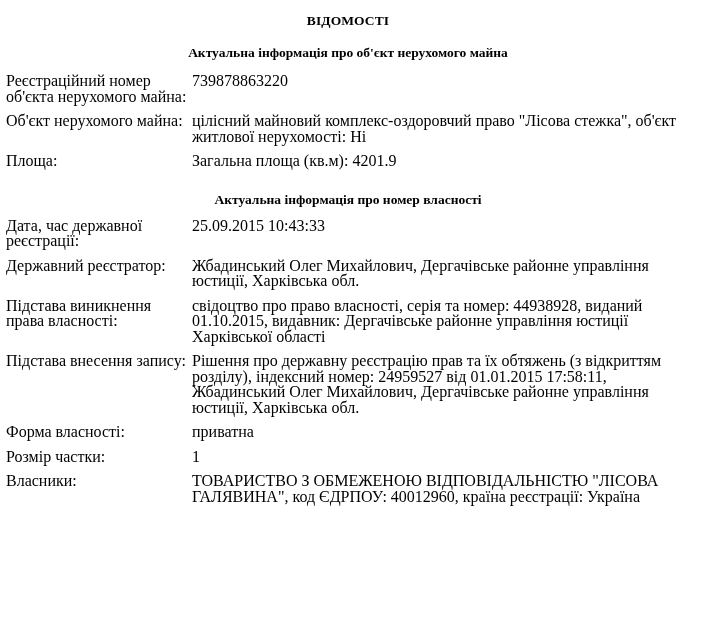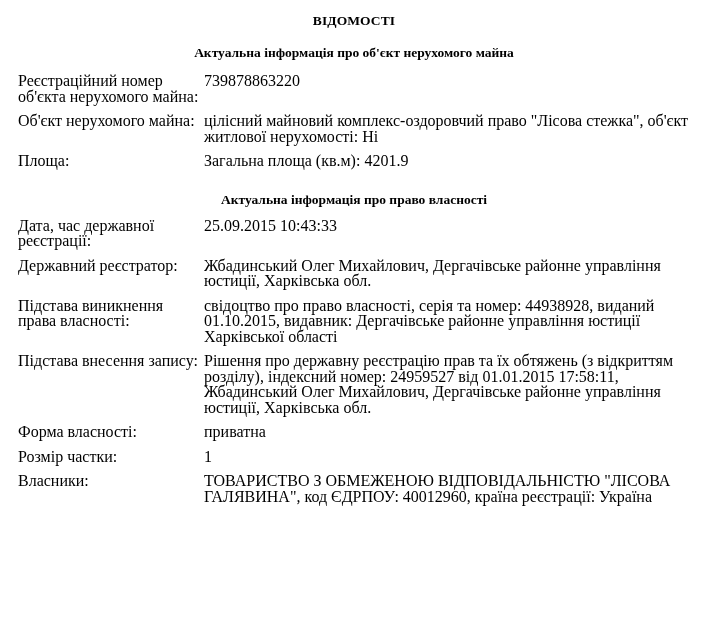--- a/index.html
+++ b/index.html
@@ -12,21 +12,21 @@
     background: #ffffff;
     font-family: "Liberation Serif", serif;
     color: #000000;
     font-size: 13.5px;
     overflow: hidden;
   }
   .page {
     width: 708px;
     height: 630px;
     box-sizing: border-box;
-    padding: 12px 18px 0 18px;
+    padding: 12px 18px 0 6px;
     position: relative;
   }
   .doc-title {
     text-align: center;
     font-weight: bold;
     font-size: 13.5px;
     line-height: 18px;
     margin: 0 0 14px 0;
     letter-spacing: 0.1px;
   }
@@ -90,21 +90,21 @@
         <td class="label">Об'єкт нерухомого майна:</td>
         <td class="value">цілісний майновий комплекс-оздоровчий право "Лісова стежка", об'єкт житлової нерухомості: Ні</td>
       </tr>
       <tr>
         <td class="label">Площа:</td>
         <td class="value">Загальна площа (кв.м): 4201.9</td>
       </tr>
     </tbody>
   </table>
 
-  <div class="section-heading second">Актуальна інформація про право власності</div>
+  <div class="section-heading second">Актуальна інформація про номер власності</div>
 
 
   <table class="fields">
     <tbody>
       <tr>
         <td class="label">Дата, час державної реєстрації:</td>
         <td class="value">25.09.2015 10:43:33</td>
       </tr>
       <tr>
         <td class="label">Державний реєстратор:</td>

